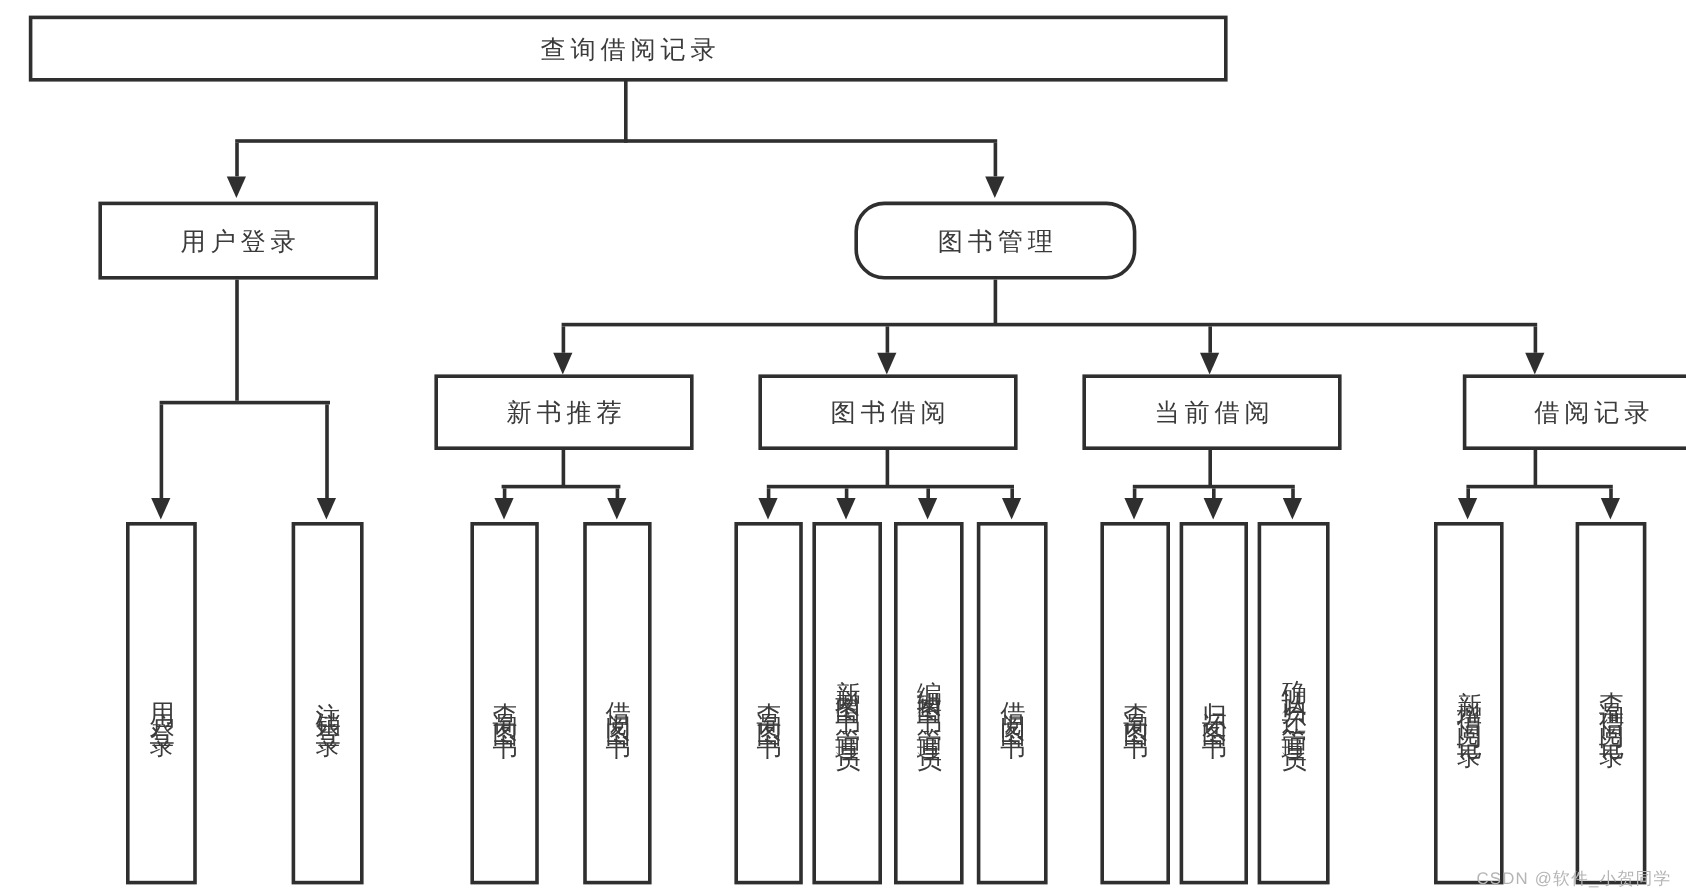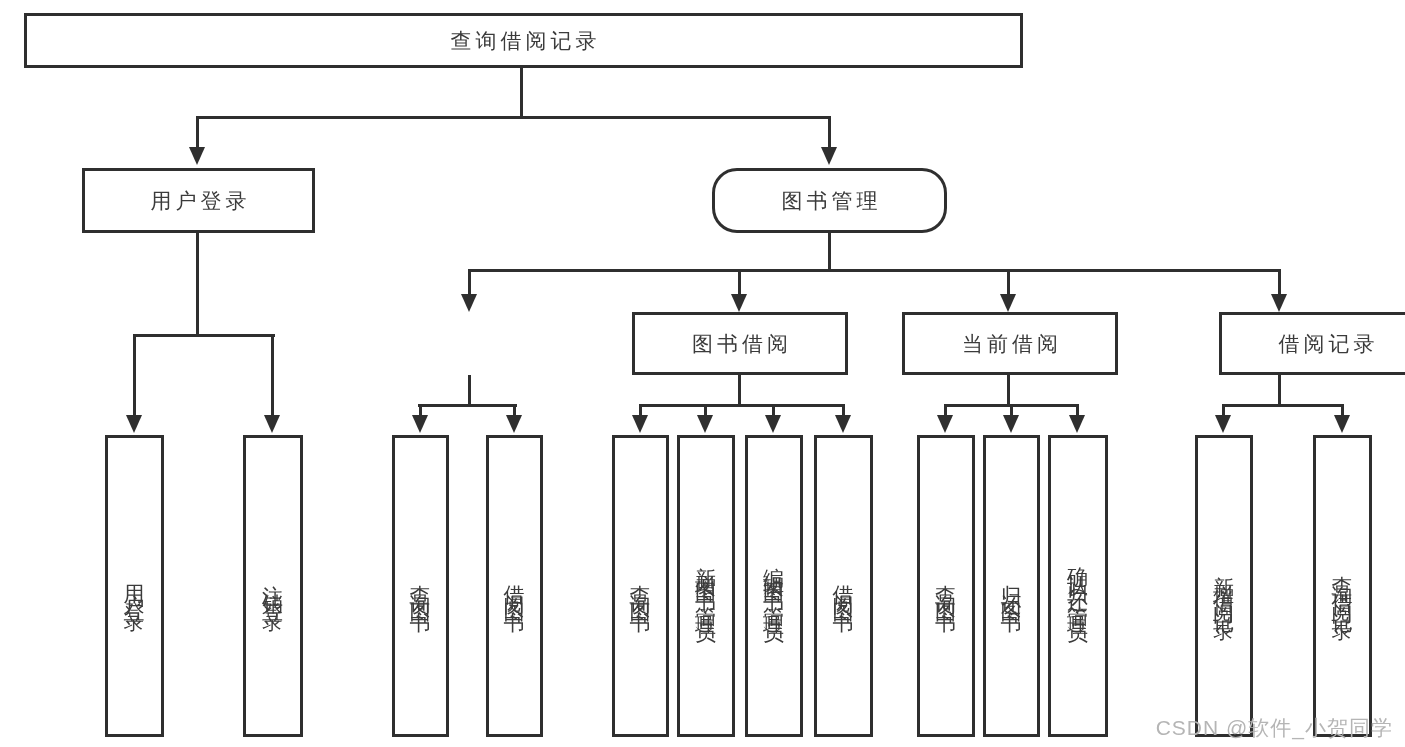--- a/index.html
+++ b/index.html
@@ -50,21 +50,21 @@
     left: -7px;
     width: 0; height: 0;
     border-left: 8.5px solid transparent;
     border-right: 8.5px solid transparent;
     border-top: 18px solid var(--line);
   }
   #watermark {
     position: absolute;
     right: 12px;
     bottom: 5px;
-    font-size: 21px;
+    font-size: 14px;
     letter-spacing: 1px;
     color: #b5b5b5;
     z-index: 10;
     white-space: nowrap;
   }
 </style>
 </head>
 <body>
 
 <div id="canvas">
@@ -84,20 +84,21 @@
   <div class="arrow" style="left:133px; top:337px; height:78px;"></div>
   <div class="arrow" style="left:271px; top:337px; height:78px;"></div>
 
   <div class="vline" style="left:828px; top:233px; height:38px;"></div>
   <div class="hline" style="left:468px; top:269px; width:813px;"></div>
   <div class="arrow" style="left:468px; top:272px; height:22px;"></div>
   <div class="arrow" style="left:738px; top:272px; height:22px;"></div>
   <div class="arrow" style="left:1007px; top:272px; height:22px;"></div>
   <div class="arrow" style="left:1278px; top:272px; height:22px;"></div>
 
+  <div class="box hlabel" style="left:362px; top:312px; width:216px; height:63px;">新书推荐</div>
   <div class="box hlabel" style="left:632px; top:312px; width:216px; height:63px;">图书借阅</div>
   <div class="box hlabel" style="left:902px; top:312px; width:216px; height:63px;">当前借阅</div>
   <div class="box hlabel" style="left:1172px; top:312px; width:215px; height:63px;margin-left:47px;">借阅记录</div>
 
   <div class="vline" style="left:468px; top:375px; height:30px;"></div>
   <div class="vline" style="left:738px; top:375px; height:30px;"></div>
   <div class="vline" style="left:1007px; top:375px; height:30px;"></div>
   <div class="vline" style="left:1278px; top:375px; height:30px;"></div>
 
   <div class="hline" style="left:418px; top:404px; width:99px;"></div>

